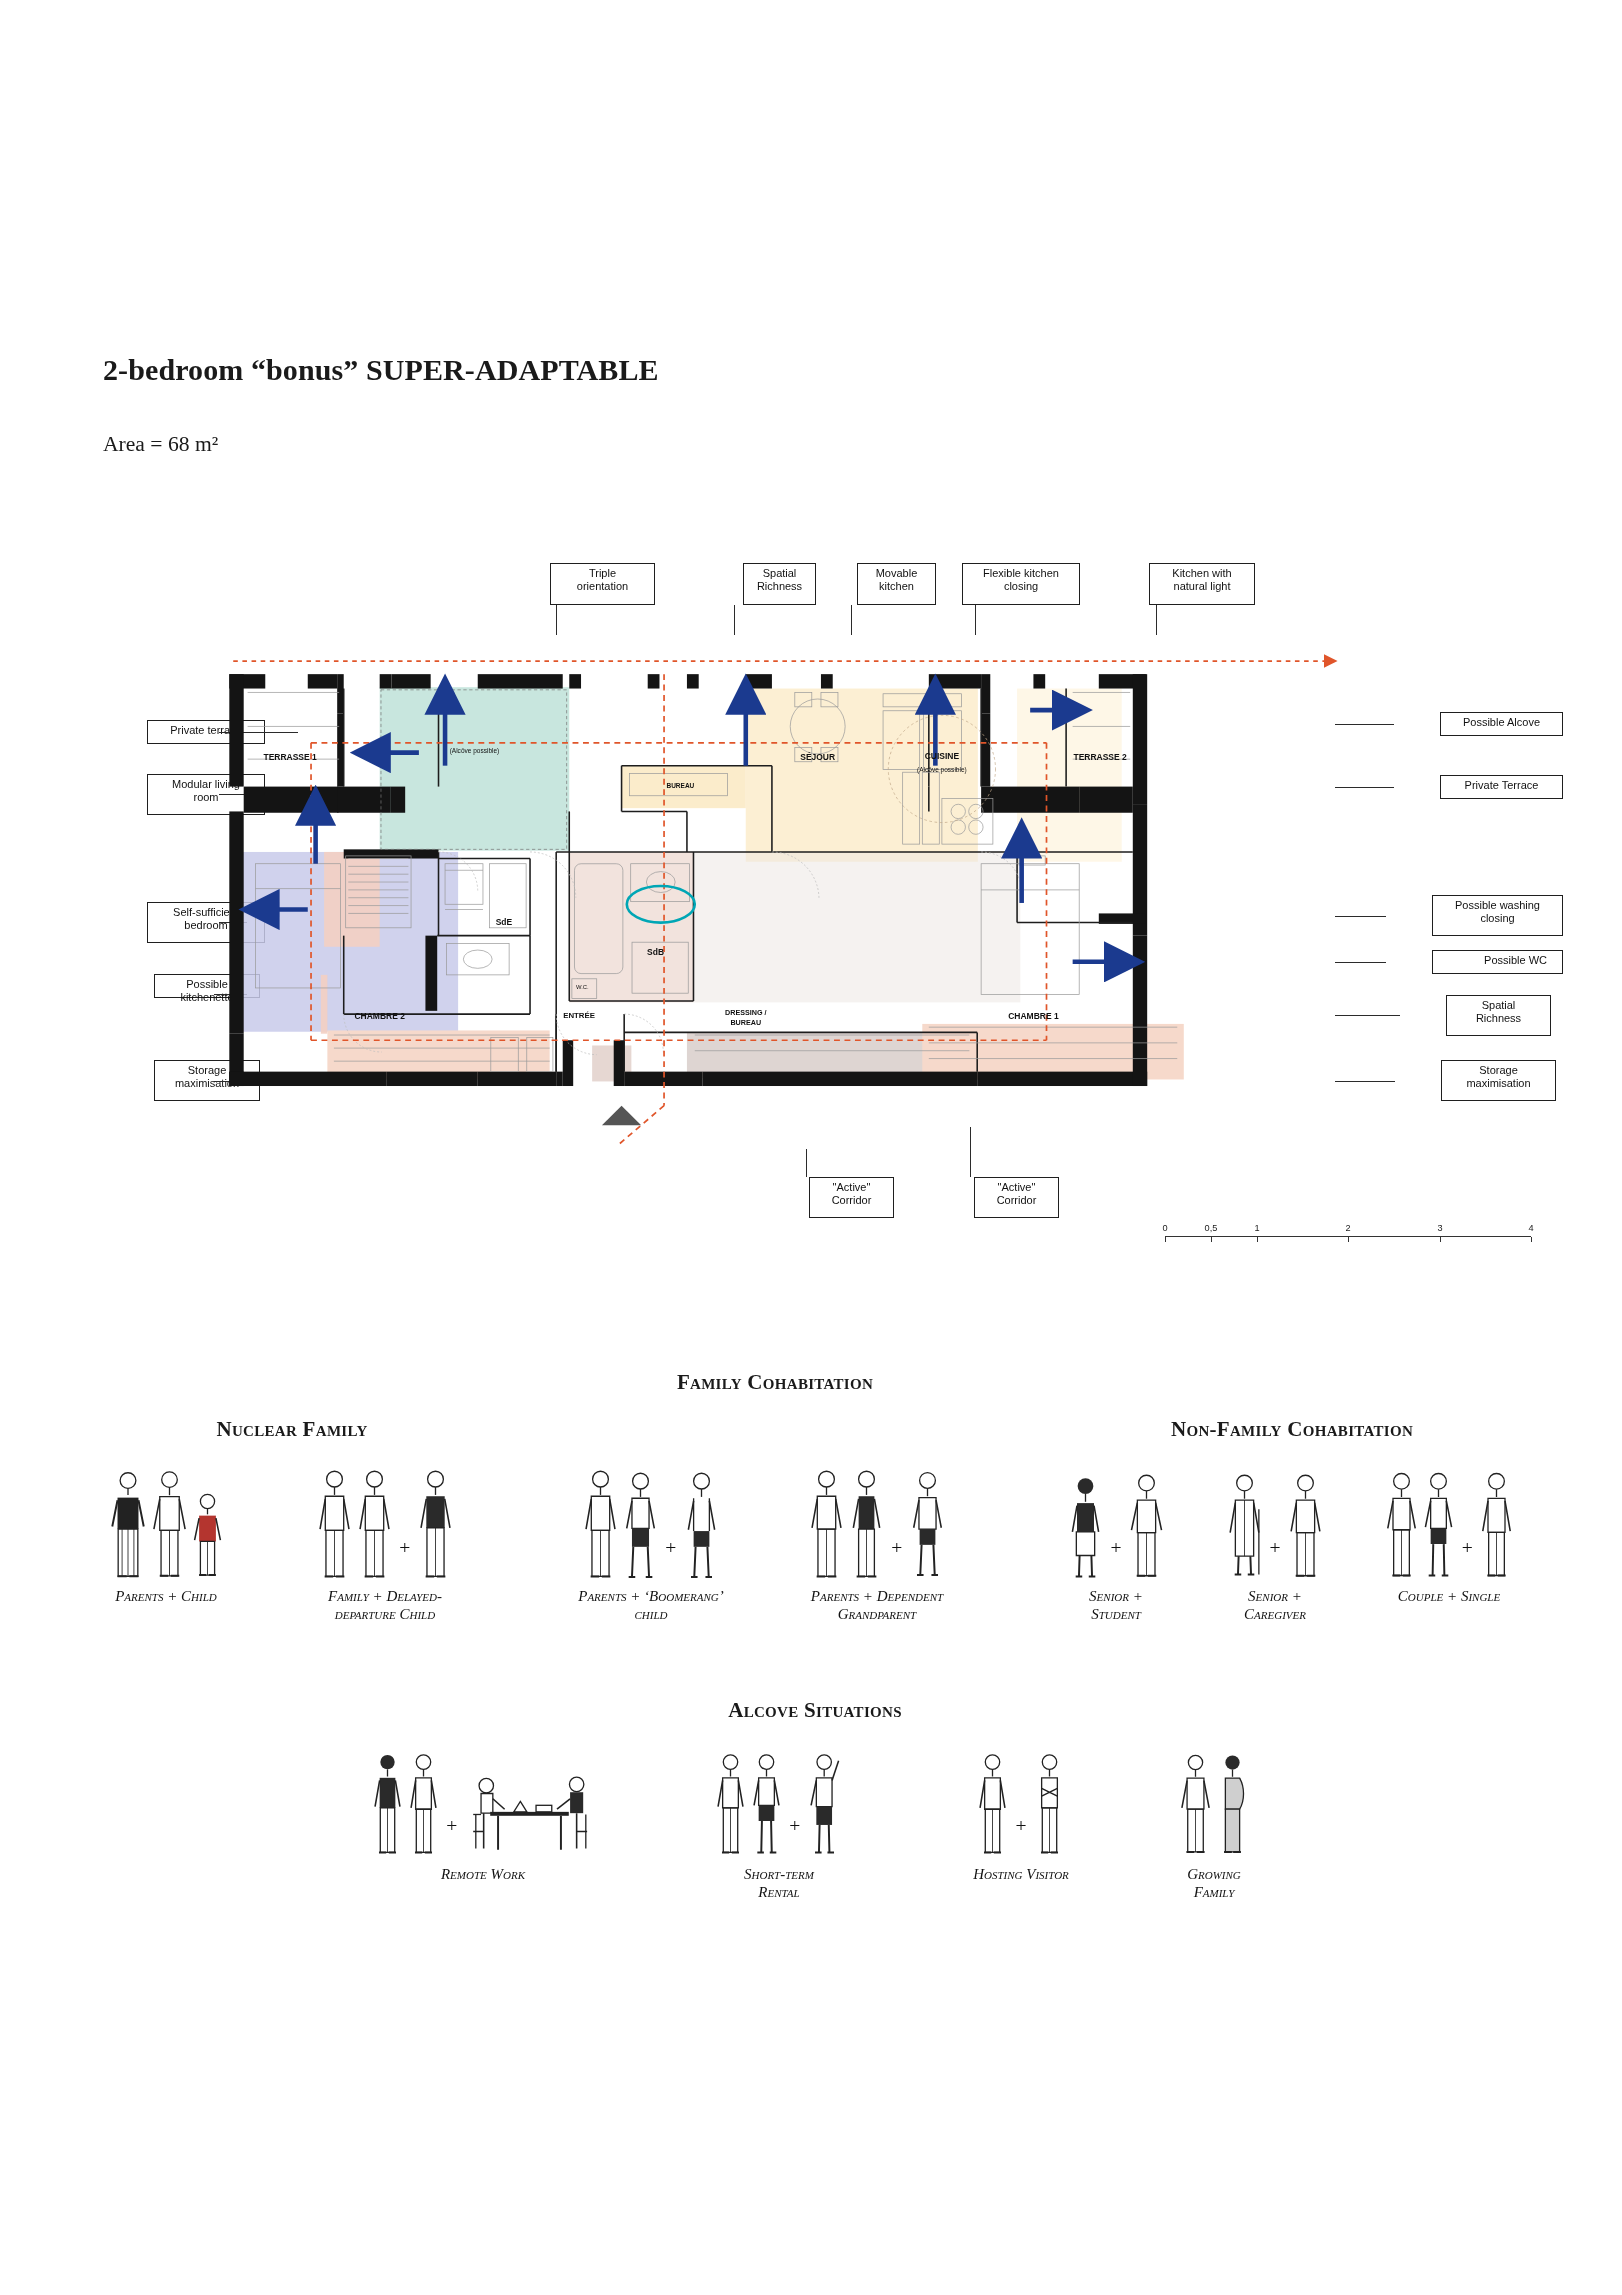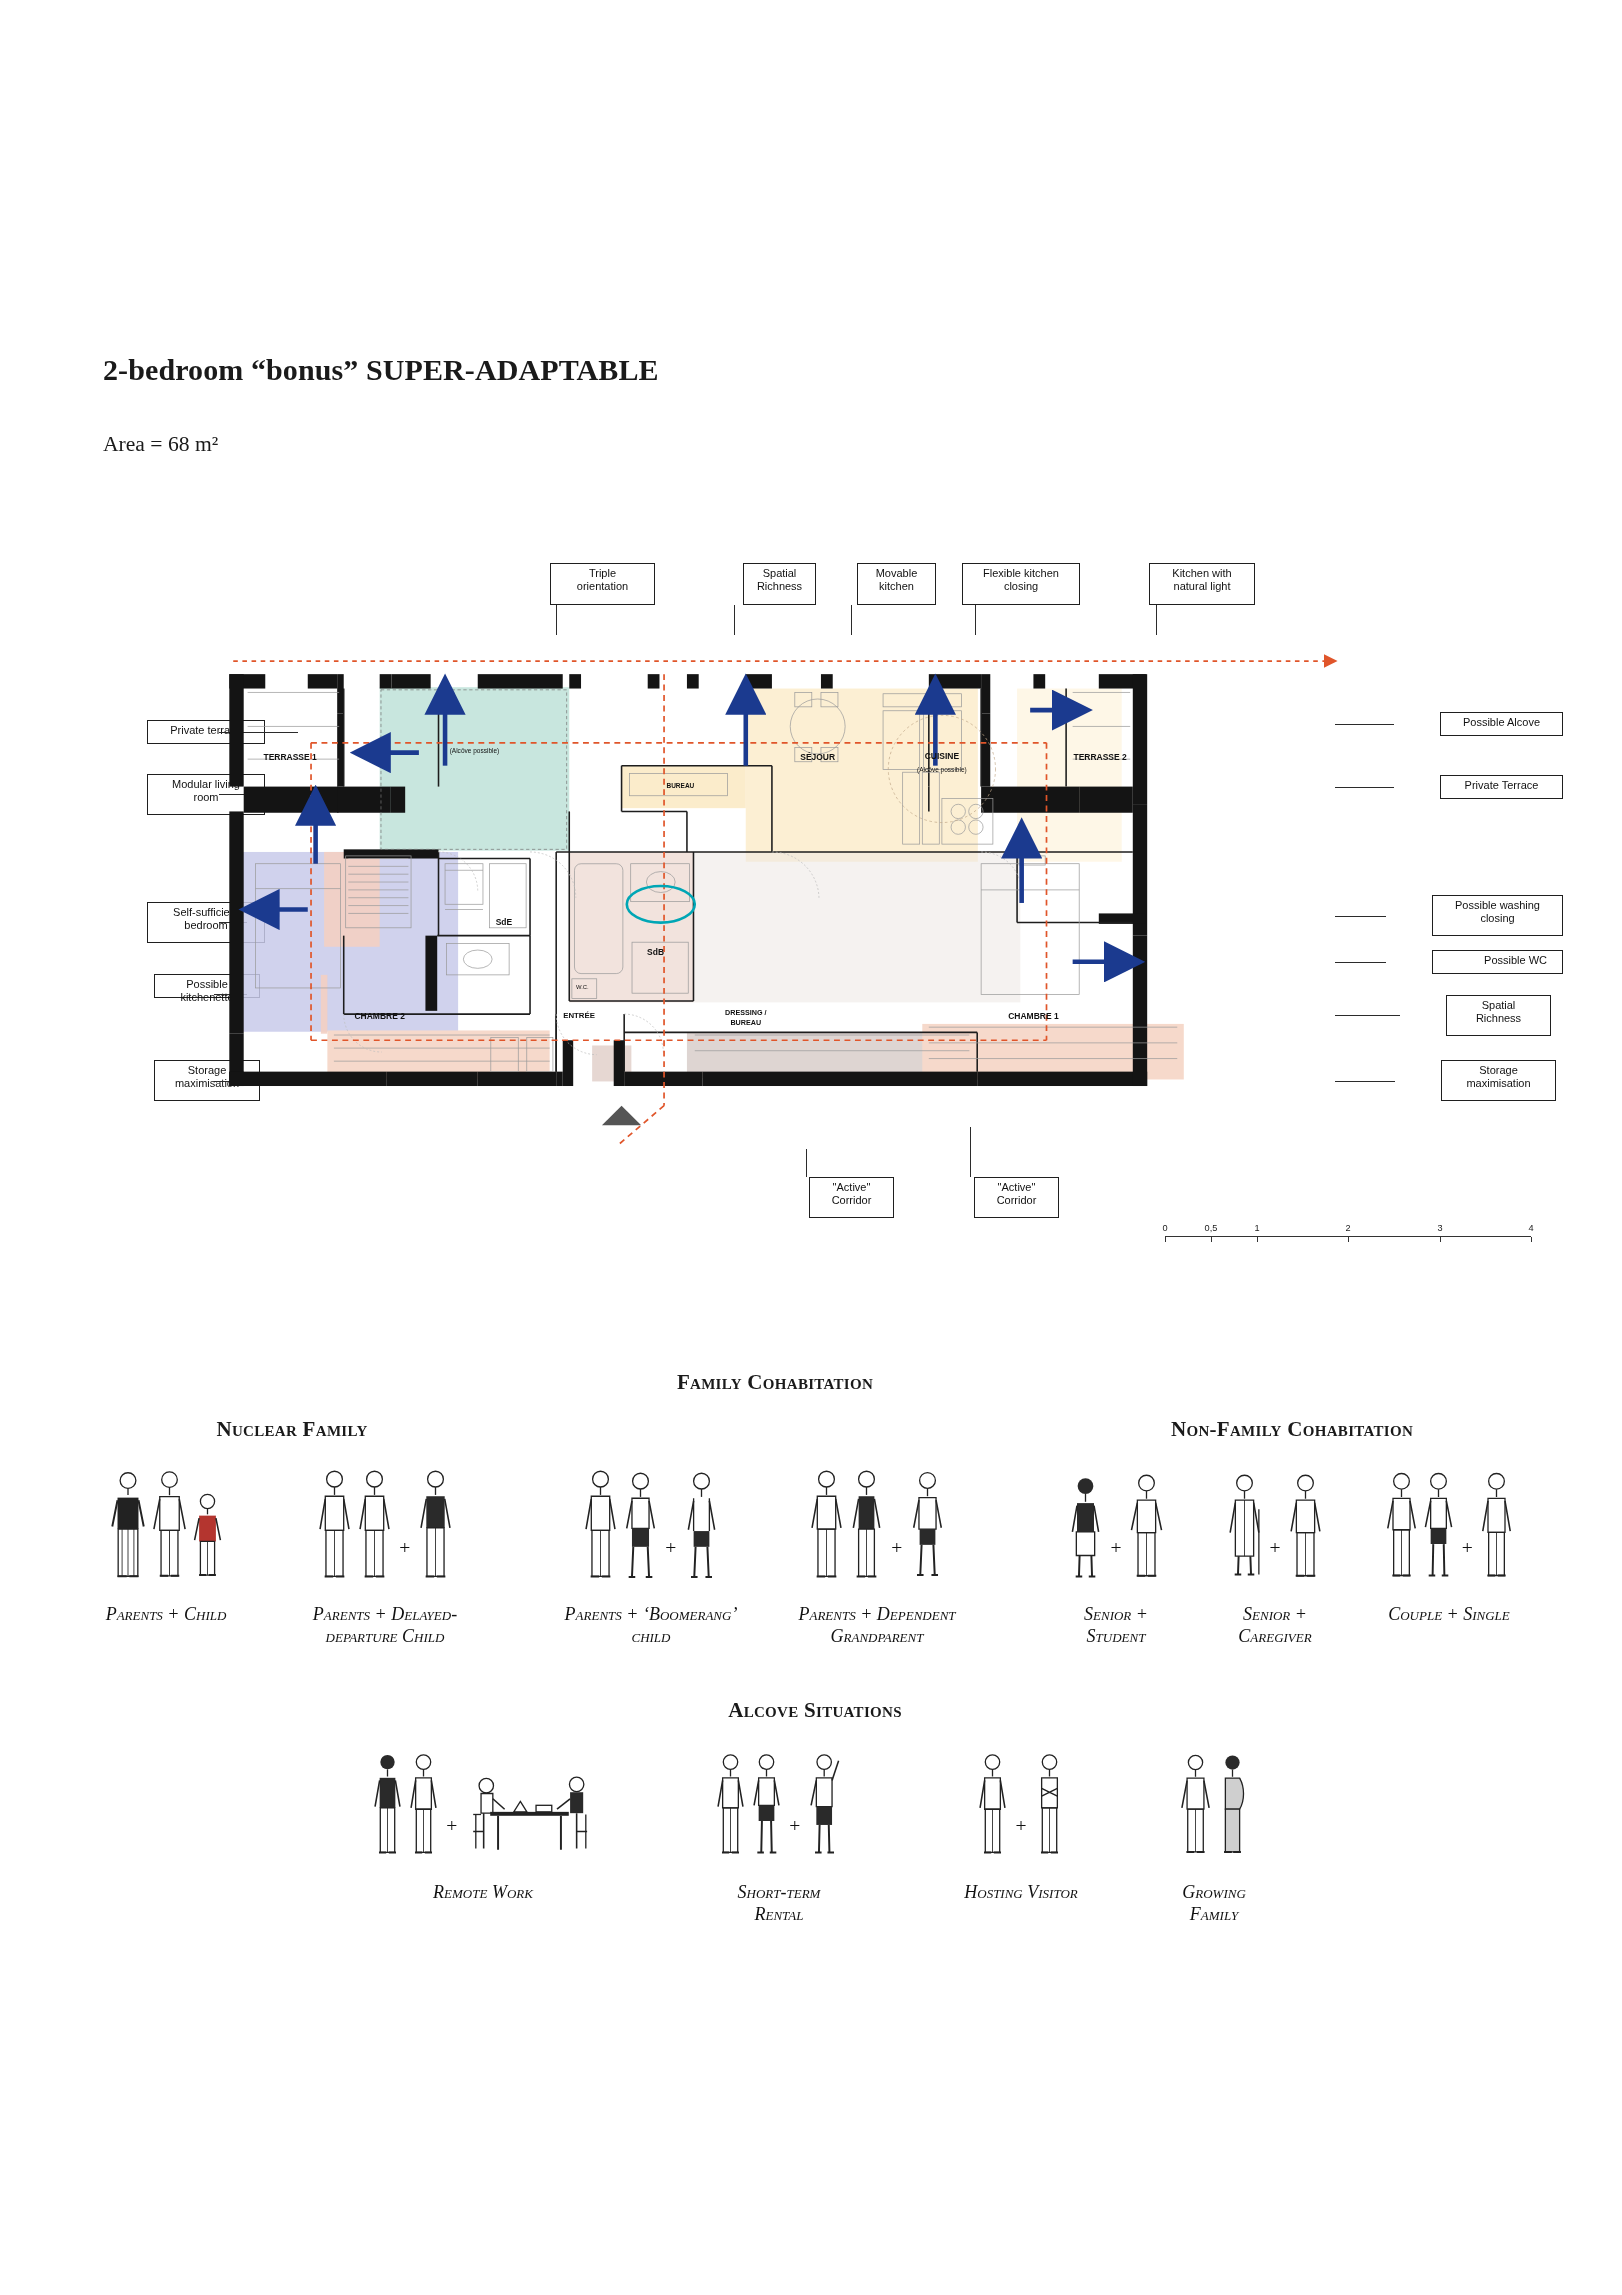--- a/index.html
+++ b/index.html
@@ -117,25 +117,25 @@
     transform: translateX(-50%);
   }
   .scenario .figs {
     display: flex;
     align-items: flex-end;
     justify-content: center;
     gap: 2.6px;
     height: 115px;
   }
   .scenario .cap {
-    margin-top: 23px;
+    margin-top: 6px;
     font-family: "Liberation Serif", serif;
     font-variant: small-caps;
     font-style: italic;
-    font-size: 18px;
+    font-size: 15px;
     line-height: 1.22;
     color: #111;
   }
   .plus {
     font-family: "Liberation Serif", serif;
     font-size: 19.6px;
     padding: 0 3.9px 22px 3.9px;
     color: #111;
   }
   .person { display: block; }
@@ -562,21 +562,21 @@
       <svg class="person" width="37" height="115" viewBox="0 0 56 175">
         <circle cx="28" cy="20" r="12" fill="none" stroke="#222" stroke-width="2"></circle>
         <path d="M28 32 L28 44" stroke="#222" stroke-width="2"></path>
         <path d="M14 46 h28 v48 h-28 z" fill="#2a2a2a"></path>
         <path d="M14 50 L6 94 M42 50 L50 94" stroke="#222" stroke-width="2.4" fill="none"></path>
         <path d="M15 94 h26 v74 h-26 z" fill="none" stroke="#222" stroke-width="2"></path>
         <path d="M28 94 L28 168" stroke="#222" stroke-width="1.3"></path>
         <path d="M13 168 h13 M30 168 h13" stroke="#222" stroke-width="3"></path>
       </svg>
     </div>
-    <div class="cap" style="white-space:pre-line">Parents + Delayed-
+    <div class="cap" style="white-space:pre-line">Family + Delayed-
 departure Child</div>
   </div>
 
   <div class="scenario" style="left:651px;top:1466px;width:216px;">
     <div class="figs">
       <svg class="person" width="37" height="115" viewBox="0 0 56 175">
         <circle cx="28" cy="20" r="12" fill="none" stroke="#222" stroke-width="2"></circle>
         <path d="M28 32 L28 44" stroke="#222" stroke-width="2"></path>
         <path d="M14 46 h28 v52 h-28 z" fill="none" stroke="#222" stroke-width="2"></path>
         <path d="M14 50 L6 96 M42 50 L50 96" stroke="#222" stroke-width="2.4" fill="none"></path>

